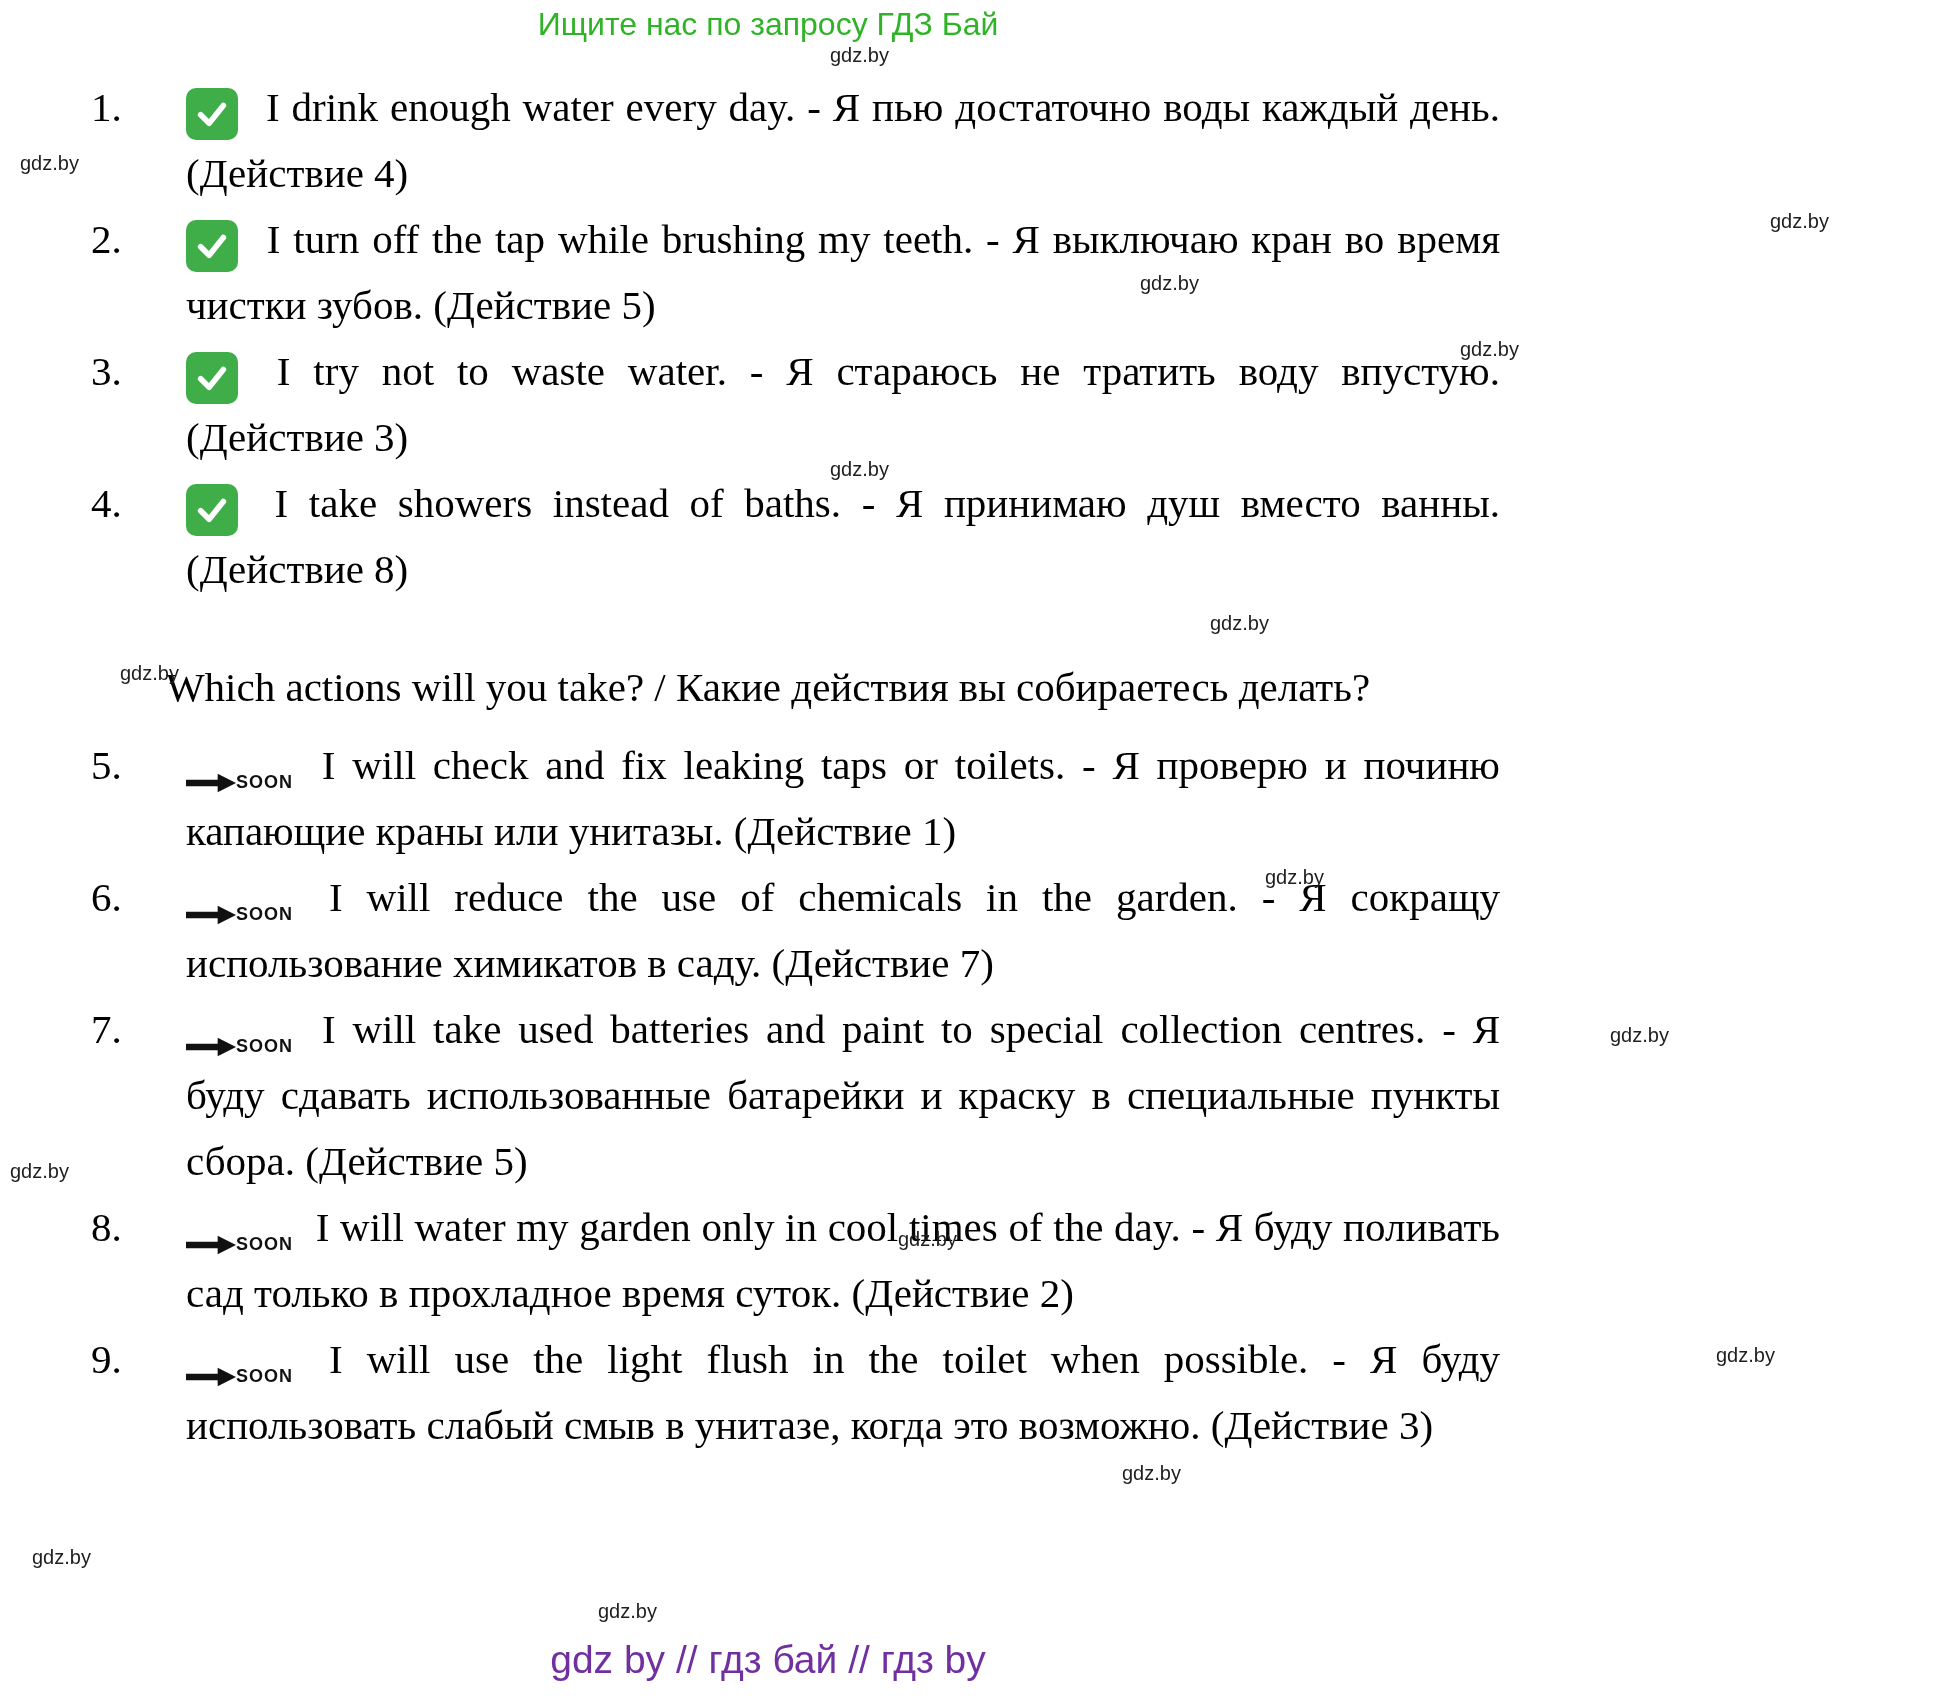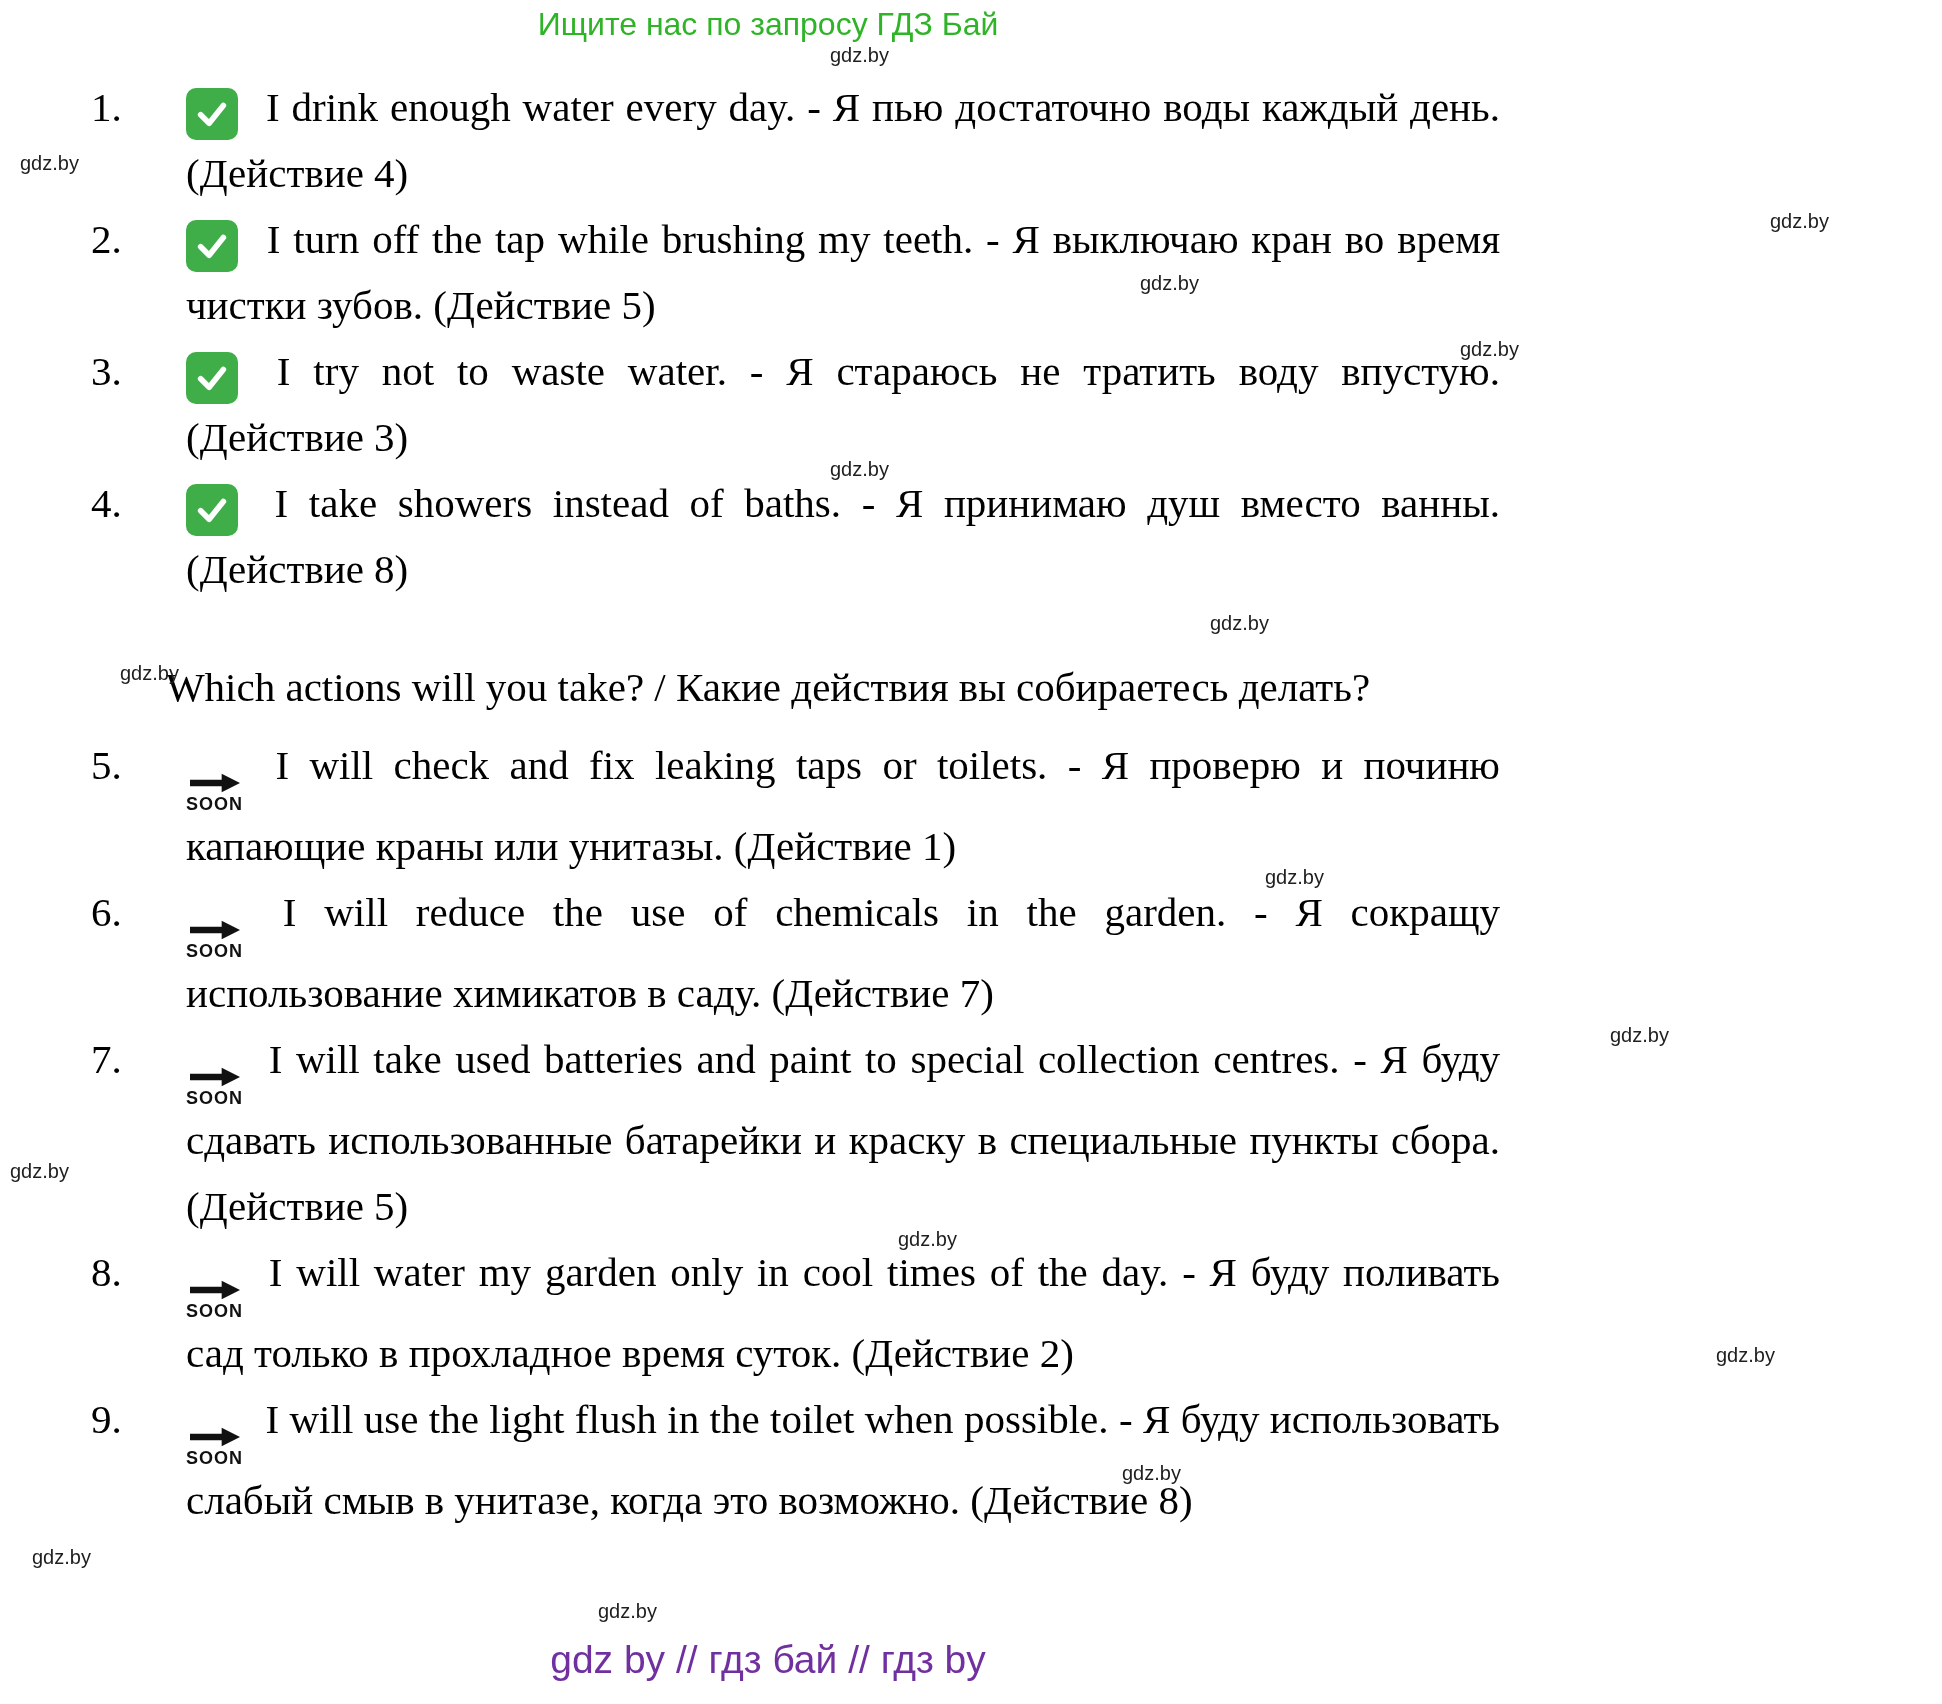--- a/index.html
+++ b/index.html
@@ -66,22 +66,21 @@
     justify-content:center;
     width:52px; height:52px;
     background:var(--check-green);
     border-radius:10px;
     vertical-align:-10px;
     margin-right:16px;
   }
   
   .icon-soon{
     display:inline-flex;
-    flex-direction:column;
-    align-items:center;
+    flex-direction:row;
     vertical-align:-15px;
     margin-right:12px;
     color:var(--soon-black);
     line-height:normal;
   }
   .icon-soon .soon-label{
     font-family:"Liberation Sans", sans-serif;
     font-weight:700;
     font-size:18px;
     letter-spacing:1px;
@@ -210,21 +209,21 @@
     </div>
 
     <div class="item">
       <span class="num">9.</span>
       <span class="icon-soon">
           <svg width="50" height="22" viewBox="0 0 60 24">
             <path d="M0 8 H38 V1 L60 12 L38 23 V16 H0 Z" fill="currentColor"></path>
           </svg>
           <span class="soon-label">SOON</span>
         </span>
-      <span class="item-text">I will use the light flush in the toilet when possible. - Я буду использовать слабый смыв в унитазе, когда это возможно. (Действие 8)</span>
+      <span class="item-text">I will use the light flush in the toilet when possible. - Я буду использовать слабый смыв в унитазе, когда это возможно. (Действие 3)</span>
     </div>
 
   </div>
 
   <span class="wm wm1">gdz.by</span>
   <span class="wm wm2">gdz.by</span>
   <span class="wm wm3">gdz.by</span>
   <span class="wm wm4">gdz.by</span>
   <span class="wm wm5">gdz.by</span>
   <span class="wm wm6">gdz.by</span>

